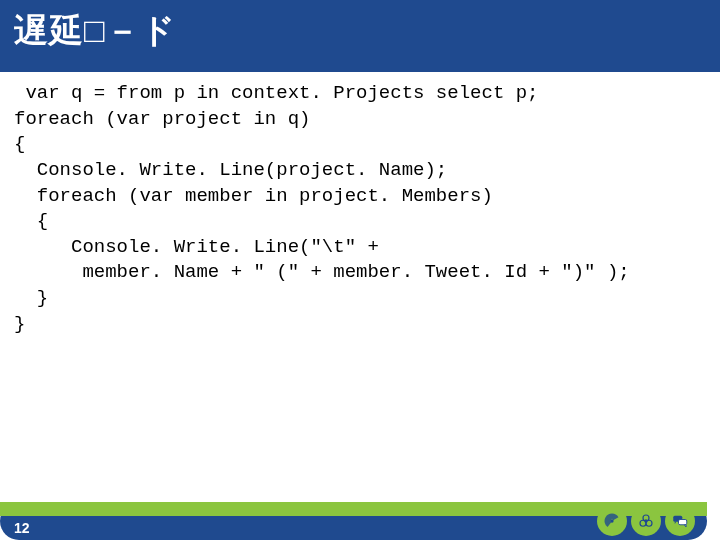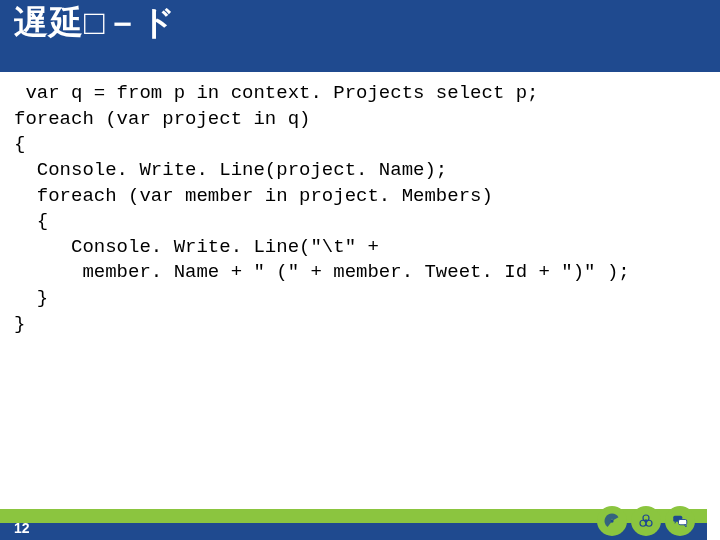--- a/index.html
+++ b/index.html
@@ -7,43 +7,44 @@
     width: 720px;
     height: 540px;
     font-family: "MS PGothic", "Meiryo", sans-serif;
     background: #fff;
     overflow: hidden;
     position: relative;
   }
   .header {
     background: #1f4a8f;
     color: #fff;
-    padding: 0 14px 14px 14px;
+    padding: 8px 14px 14px 14px;
     height: 72px;
     display: flex;
     align-items: flex-start;
   }
   .header-title {
     font-size: 34px;
     font-weight: 600;
     letter-spacing: 1px;
   }
   .code-area {
     padding: 9px 14px 10px 14px;
     font-family: "Courier New", Courier, monospace;
     font-size: 19px;
     line-height: 1.35;
     white-space: pre;
     color: #000;
   }
   .footer {
     position: absolute;
     left: 0; right: 13px; bottom: 0;
-    height: 31px;
+    height: 38px;
     background: #1f4a8f;
+    border-radius: 19px;
   }
   .footer-green {
     height: 14px;
     background: #8bc53f;
   }
   .page-num {
     position: absolute;
     left: 14px;
     bottom: 4px;
     color: #fff;

